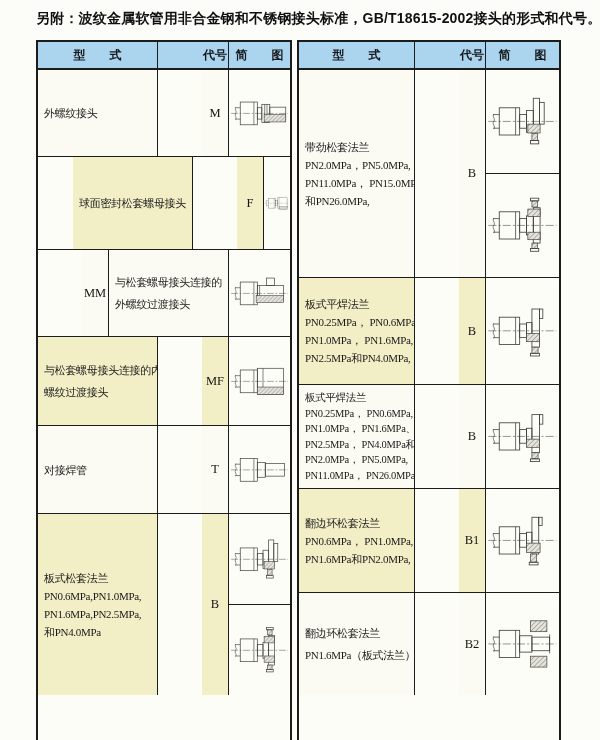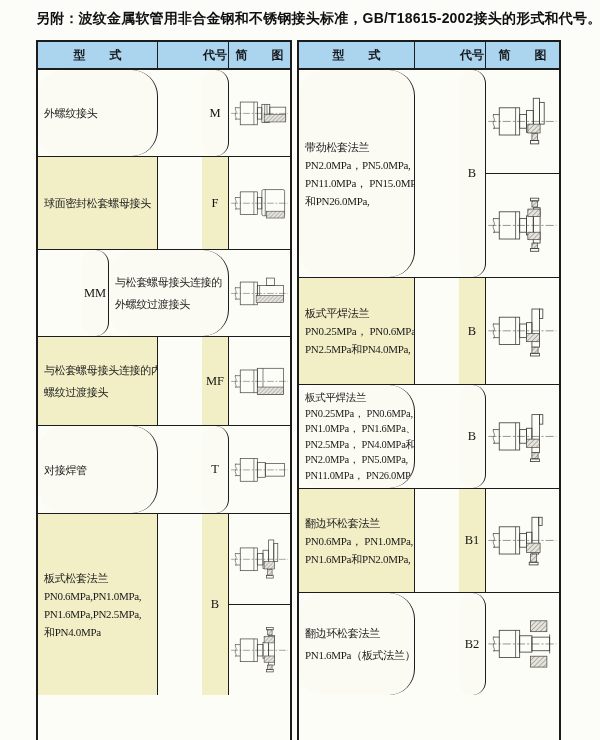--- a/index.html
+++ b/index.html
@@ -46,21 +46,21 @@
   }
   .tline { white-space: nowrap; }
   .lh-sparse .tline { line-height: 22px; }
   .lh-mid .tline    { line-height: 18px; }
   .lh-dense .tline  { line-height: 15.5px; font-size: 10.5px; }
   .row .c-code {
     display: flex; align-items: center; justify-content: center;
     font-size: 12.5px; color: #141414;
   }
   .bg-yellow .c-type, .bg-yellow .c-code { background: var(--yellow, #f2eec6); }
-  .bg-white  .c-type, .bg-white  .c-code { background: var(--white-row, #fbfbf3); border-radius: 26px; }
+  .bg-white  .c-type, .bg-white  .c-code { background: var(--white-row, #fbfbf3); }
   .row .c-diag { display: flex; flex-direction: column; background: var(--diag-bg,#fdfdf7); }
   .diag { flex: 1 1 0; display: flex; align-items: center; justify-content: center; overflow: hidden; }
   .diag + .diag { border-top: 1px solid var(--bd,#1c1c1c); }
   .diag svg { width: 97%; height: 94%; }
 </style>
 </head>
 <body>
 
 <svg width="0" height="0" style="position:absolute">
   <defs>
@@ -97,21 +97,21 @@
               <rect x="48" y="30" width="8" height="20" rx="0" fill="none" stroke="#3c3c3c" stroke-width="1.2"></rect>
               <rect x="56" y="24" width="14" height="32" rx="0" fill="none" stroke="#3c3c3c" stroke-width="1.2"></rect>
               <line x1="61" y1="24" x2="61" y2="56" stroke="#3c3c3c" stroke-width="1.1"></line>
               <line x1="65" y1="24" x2="65" y2="56" stroke="#3c3c3c" stroke-width="1.1"></line>
               <rect x="70" y="29" width="28" height="22" rx="0" fill="none" stroke="#3c3c3c" stroke-width="1.2"></rect>
               <rect x="60" y="42" width="38" height="13" fill="url(#hatchp)" stroke="#3c3c3c" stroke-width="1"></rect>
             </svg>
           </div>
         </div>
       </div>
-      <div class="row bg-yellow" style="flex: 0 0 93px;">
+      <div class="row bg-yellow" style="flex: 0 0 93px; padding-left: 35px;">
         <div class="c c-type lh-sparse">
           <div class="tline">球面密封松套螺母接头</div>
         </div>
         <div class="c c-code">F</div>
         <div class="c c-diag">
           <div class="diag">
             <svg viewBox="0 0 104 80" preserveAspectRatio="xMidYMid meet">
               <line x1="2" y1="40" x2="102" y2="40" stroke="#3c3c3c" stroke-width="0.8" stroke-dasharray="12 3 3 3"></line>
               <line x1="9" y1="30" x2="18" y2="30" stroke="#3c3c3c" stroke-width="1.1"></line>
               <line x1="9" y1="50" x2="18" y2="50" stroke="#3c3c3c" stroke-width="1.1"></line>
@@ -289,20 +289,21 @@
               <rect x="66" y="66" width="8" height="8" fill="url(#hatchp)" stroke="#3c3c3c" stroke-width="1"></rect>
               <rect x="64" y="74" width="12" height="4" rx="0" fill="none" stroke="#3c3c3c" stroke-width="1.2"></rect>
             </svg>
           </div>
         </div>
       </div>
       <div class="row bg-yellow" style="flex: 0 0 107px;">
         <div class="c c-type lh-mid">
           <div class="tline">板式平焊法兰</div>
           <div class="tline">PN0.25MPa， PN0.6MPa,</div>
+          <div class="tline">PN1.0MPa， PN1.6MPa,</div>
           <div class="tline">PN2.5MPa和PN4.0MPa,</div>
         </div>
         <div class="c c-code">B</div>
         <div class="c c-diag">
           <div class="diag">
             <svg viewBox="0 0 104 80" preserveAspectRatio="xMidYMid meet">
               <line x1="2" y1="40" x2="102" y2="40" stroke="#3c3c3c" stroke-width="0.8" stroke-dasharray="12 3 3 3"></line>
               <line x1="9" y1="30" x2="18" y2="30" stroke="#3c3c3c" stroke-width="1.1"></line>
               <line x1="9" y1="50" x2="18" y2="50" stroke="#3c3c3c" stroke-width="1.1"></line>
               <path d="M10,29 c-3,4 3,7 0,11 c-3,4 3,7 0,11" fill="none" stroke="#3c3c3c" stroke-width="1"></path>

